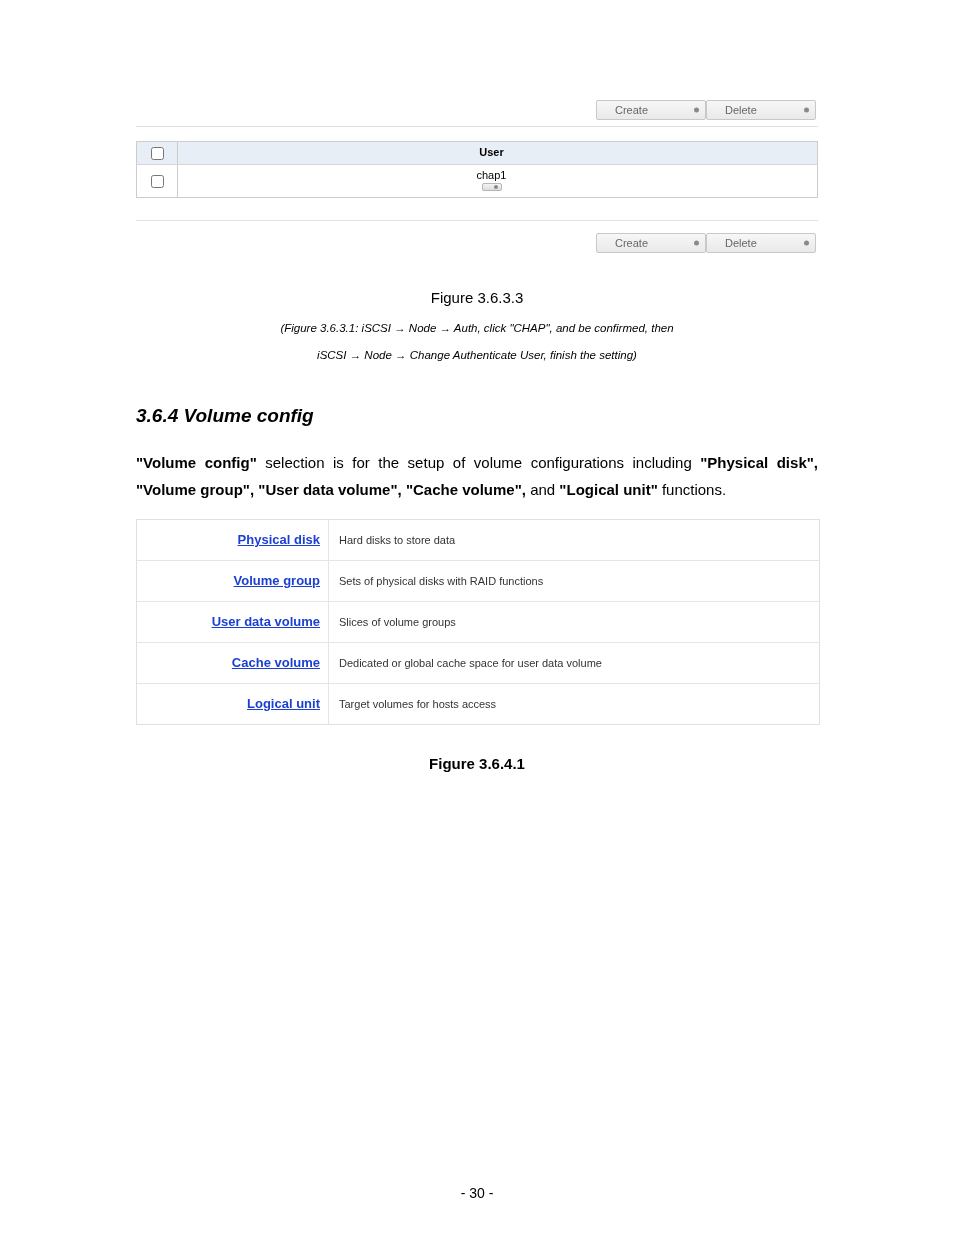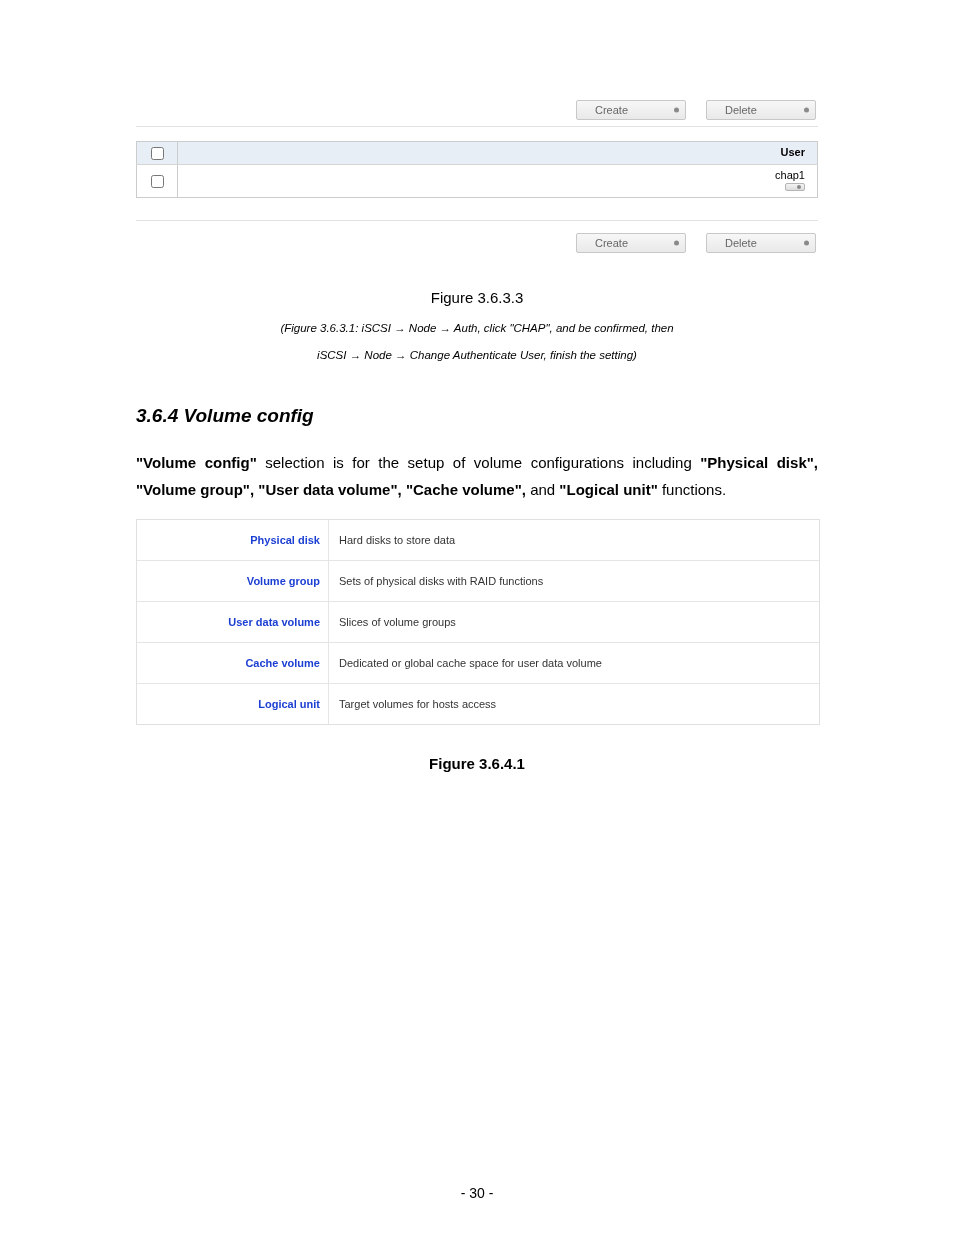--- a/index.html
+++ b/index.html
@@ -16,21 +16,20 @@
     min-height: 1235px;
     padding: 100px 136px 0 136px;
     box-sizing: border-box;
     position: relative;
   }
 
   
   .toolbar {
     display: flex;
     justify-content: flex-end;
-    gap: 20px;
     padding: 0 2px 6px 2px;
     border-bottom: 1px solid #e2e2e2;
   }
   .btn {
     display: inline-flex;
     align-items: center;
     background: linear-gradient(#f7f7f7, #e9e9e9);
     border: 1px solid #c8c8c8;
     border-radius: 2px;
     height: 18px;
@@ -72,21 +71,21 @@
     display: flex;
     align-items: center;
     justify-content: center;
     border-right: 1px solid #ccc;
     border-left: 1px solid #ccc;
   }
   .ut-col-user {
     flex: 1;
     display: flex;
     flex-direction: column;
-    align-items: flex-end;
+    align-items: center;
     justify-content: center;
     font-size: 11px;
     padding: 4px 12px 6px 0;
     border-right: 1px solid #ccc;
   }
   .ut-row + .ut-row {
     border-top: 1px solid #d5d5d5;
   }
   input[type=checkbox]{
     width:13px;height:13px;
@@ -162,21 +161,22 @@
     border-right: 1px solid #e5e5e5;
     display: flex;
     align-items: center;
     justify-content: flex-end;
     padding-right: 8px;
     box-sizing: border-box;
   }
   .def-label a {
     color: #1b3fd3;
     font-weight: bold;
-    font-size: 11px;
+    text-decoration: underline;
+    font-size: 13px;
   }
   .def-desc {
     flex: 1;
     display: flex;
     align-items: center;
     padding-left: 10px;
     color: #333;
     font-size: 11px;
   }
 

